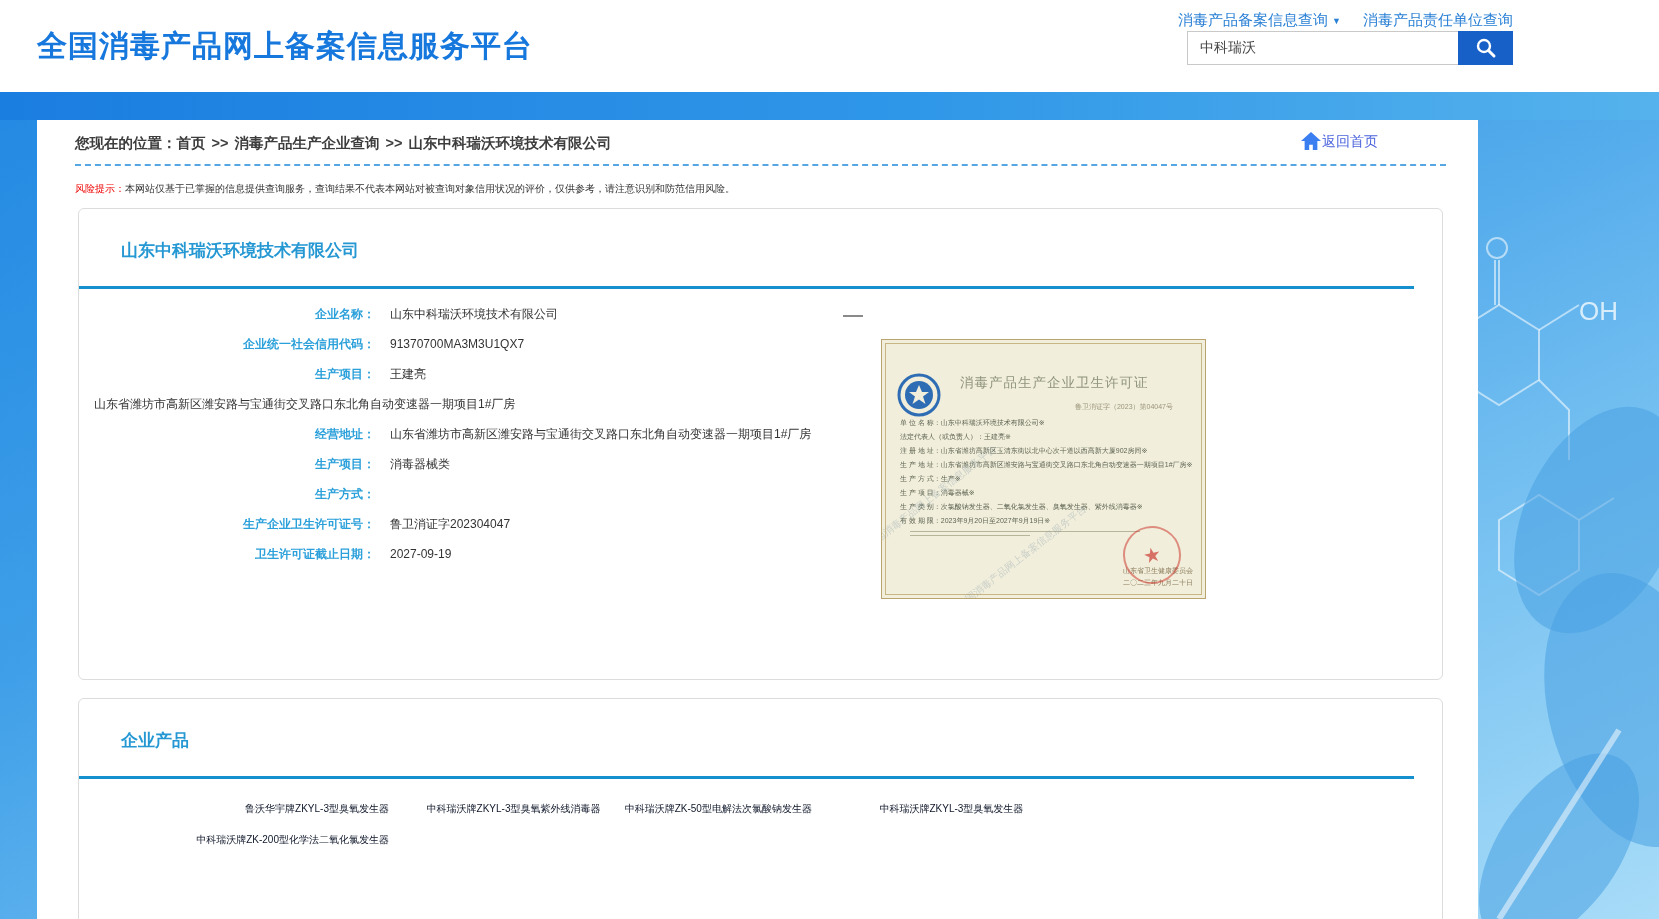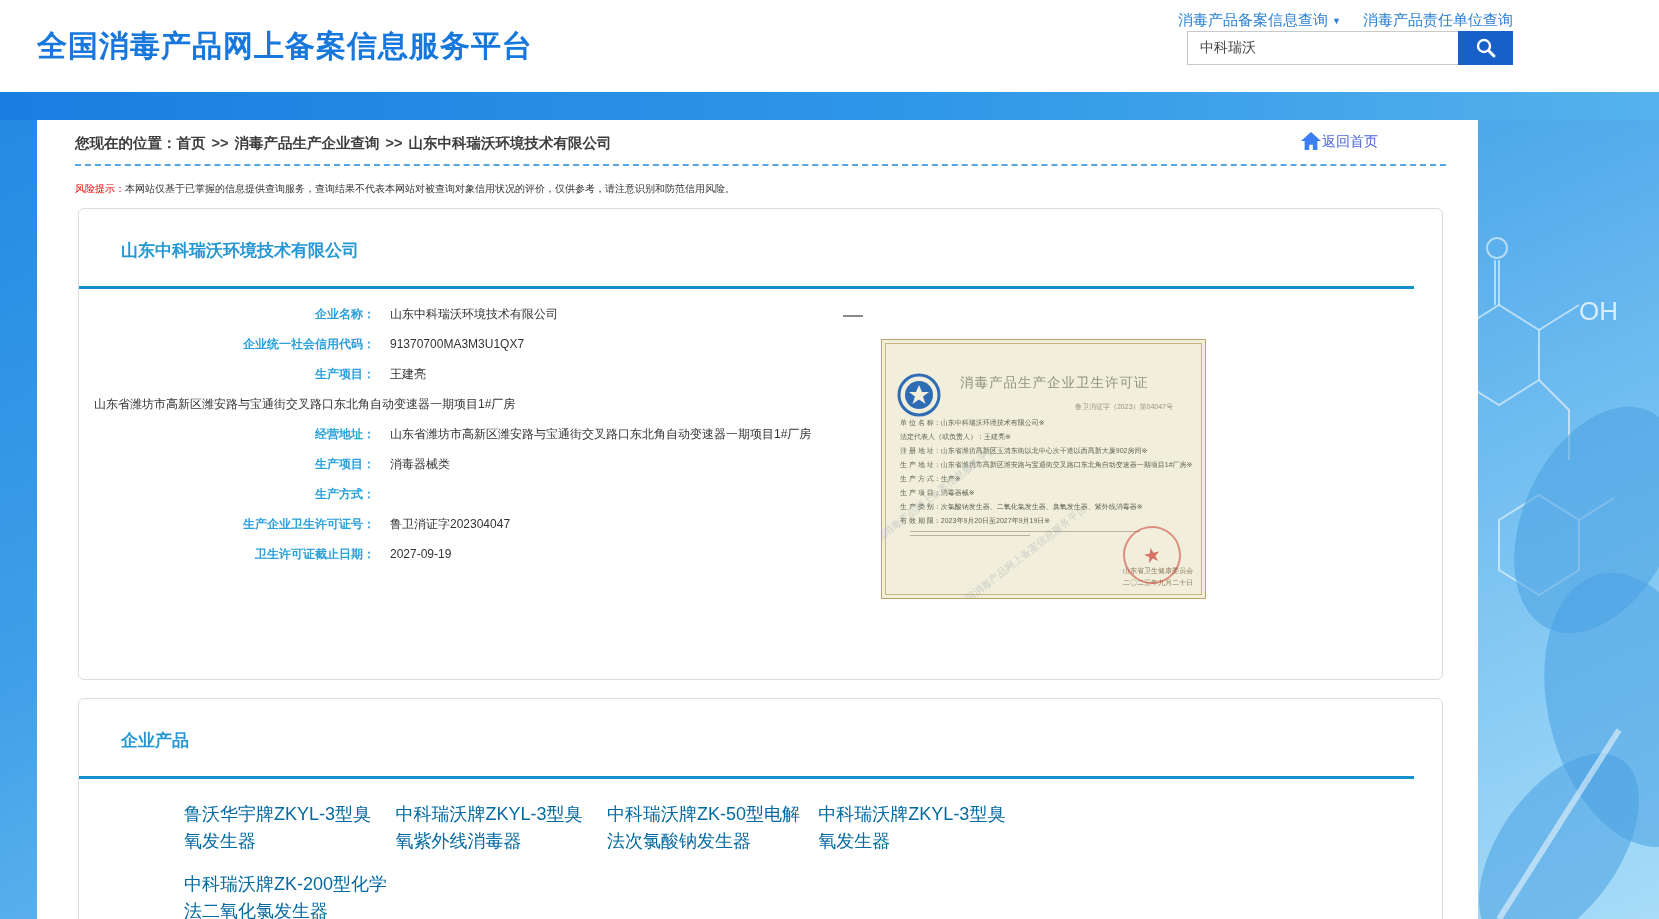--- a/index.html
+++ b/index.html
@@ -73,21 +73,21 @@
   .cert-issue { position:absolute; right:12px; bottom:8px; text-align:center; font-size:7px; color:#8a7b5a; line-height:1.8; }
   .cert-seal { position:absolute; right:24px; bottom:14px; width:58px; height:58px; border:2px solid rgba(205,60,50,.55);
                border-radius:50%; display:flex; align-items:center; justify-content:center;
                color:rgba(205,60,50,.7); font-size:20px; transform:rotate(-12deg); }
   .cert-wm { position:absolute; font-size:10px; color:rgba(120,145,160,.32); white-space:nowrap; transform:rotate(-38deg); pointer-events:none; }
   .wm1 { left:-30px; top:150px; } .wm2 { left:60px; top:210px; }
 
   
   .products { margin:22px 0 0 105px; width:845px; }
   .product-link { display:inline-block; vertical-align:top; width:205px; margin:0 2px 16px 0;
-                  font-size:18px; line-height:1.5; color:#0369a1; text-align:left; text-decoration:none; cursor:pointer; }
+                  font-size:10px; line-height:1.5; color:#0f172a; text-align:right; text-decoration:none; cursor:pointer; }
 </style>
 </head>
 <body>
 
 <div class="stage">
 
   <svg class="bg-deco" viewBox="0 0 220 829">
     <g stroke="rgba(255,255,255,0.55)" stroke-width="2" fill="none">
       <path d="M20 240 L60 215 L100 240 L100 290 L60 315 L20 290 Z"></path>
       <path d="M100 240 L140 215"></path>

